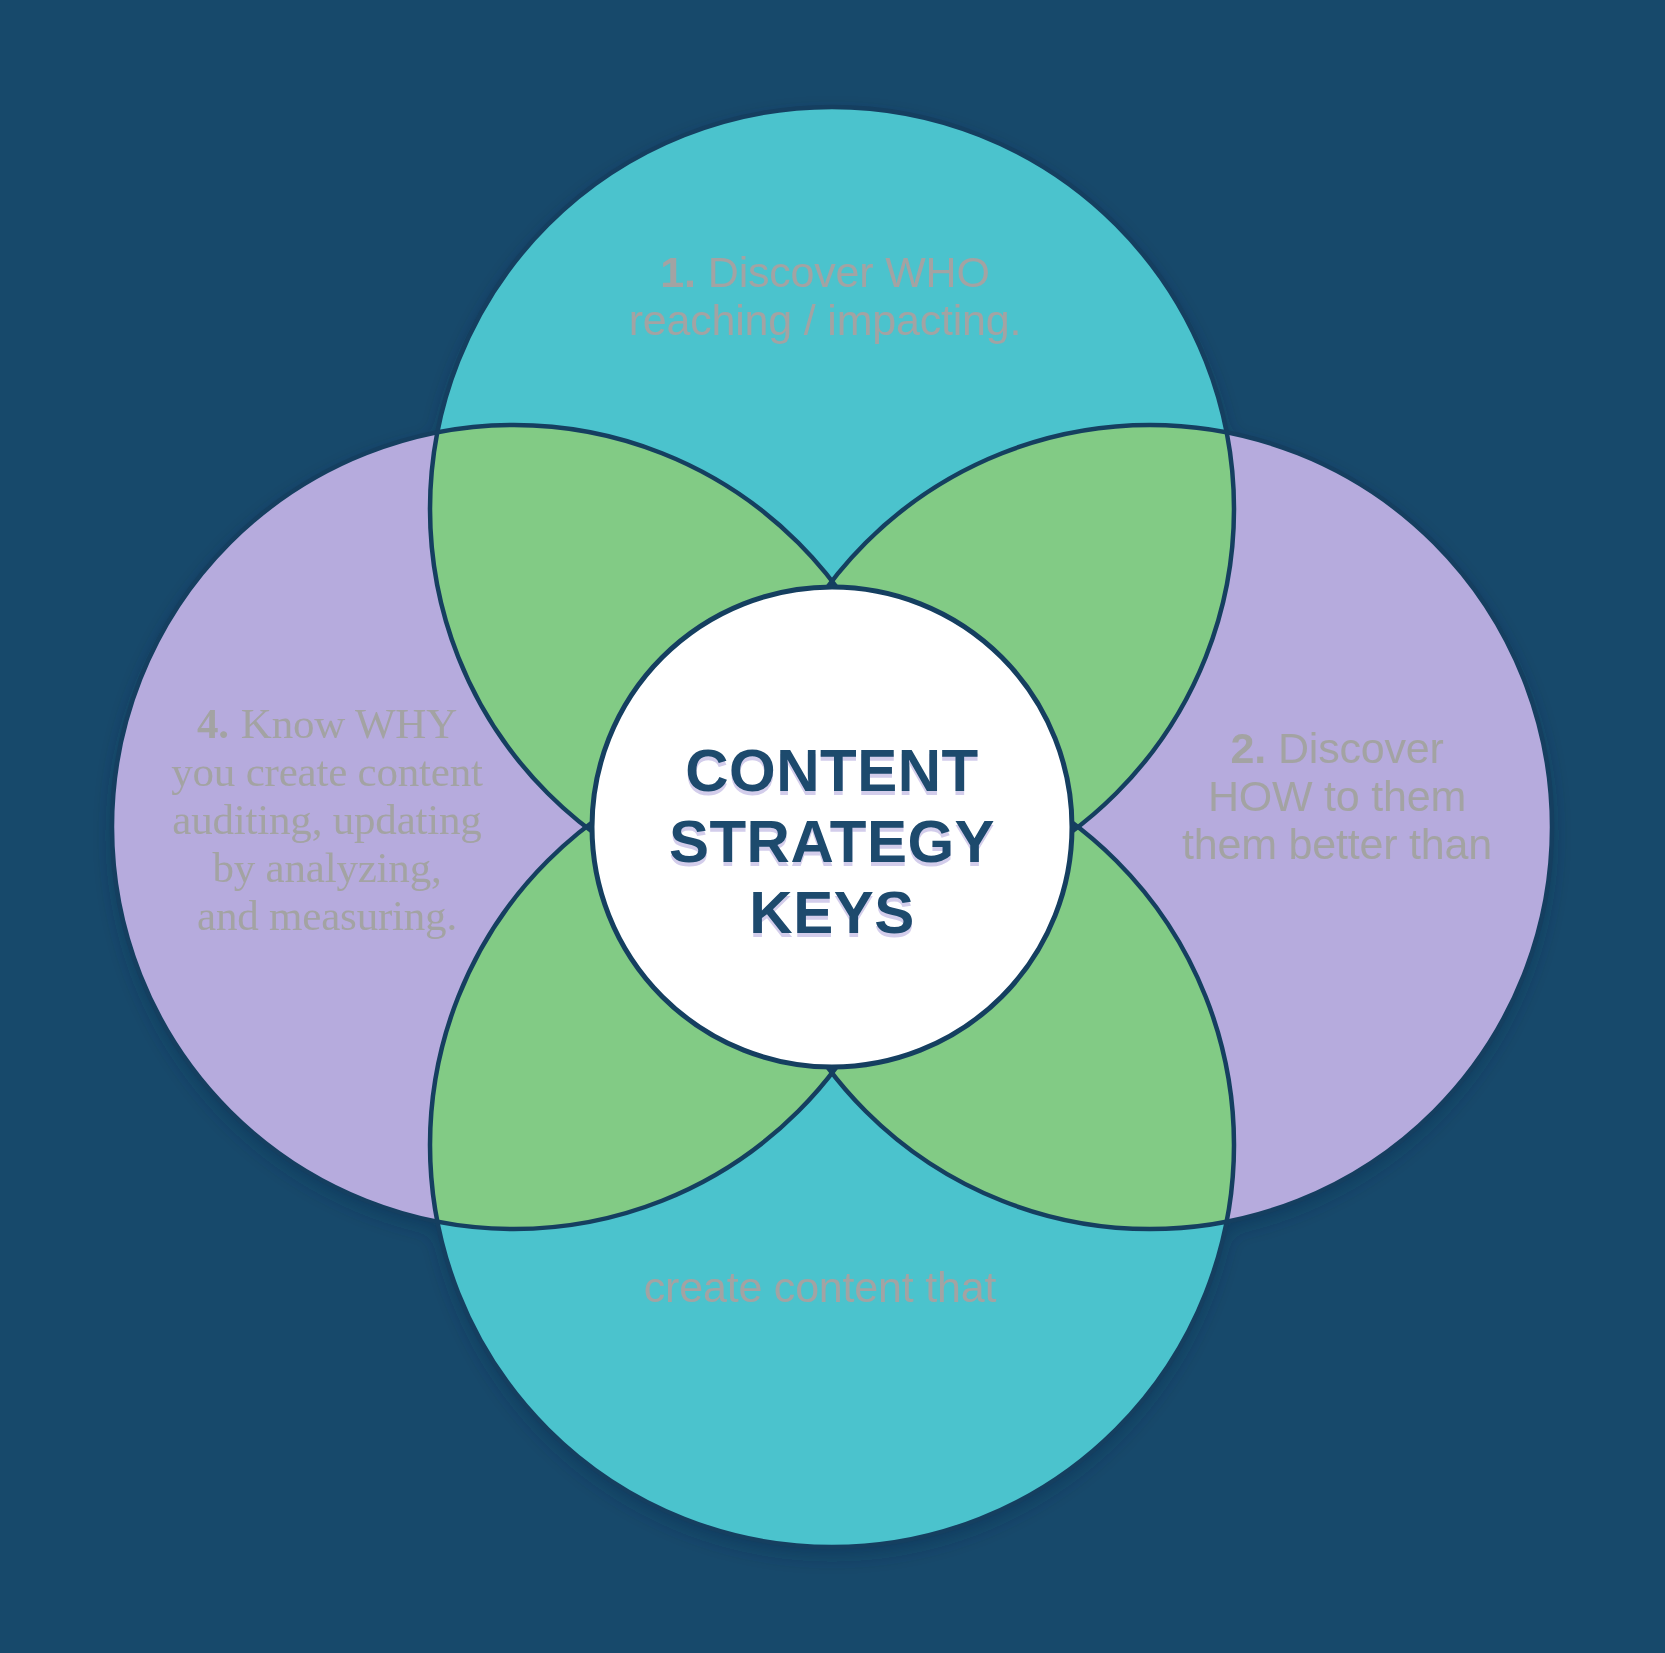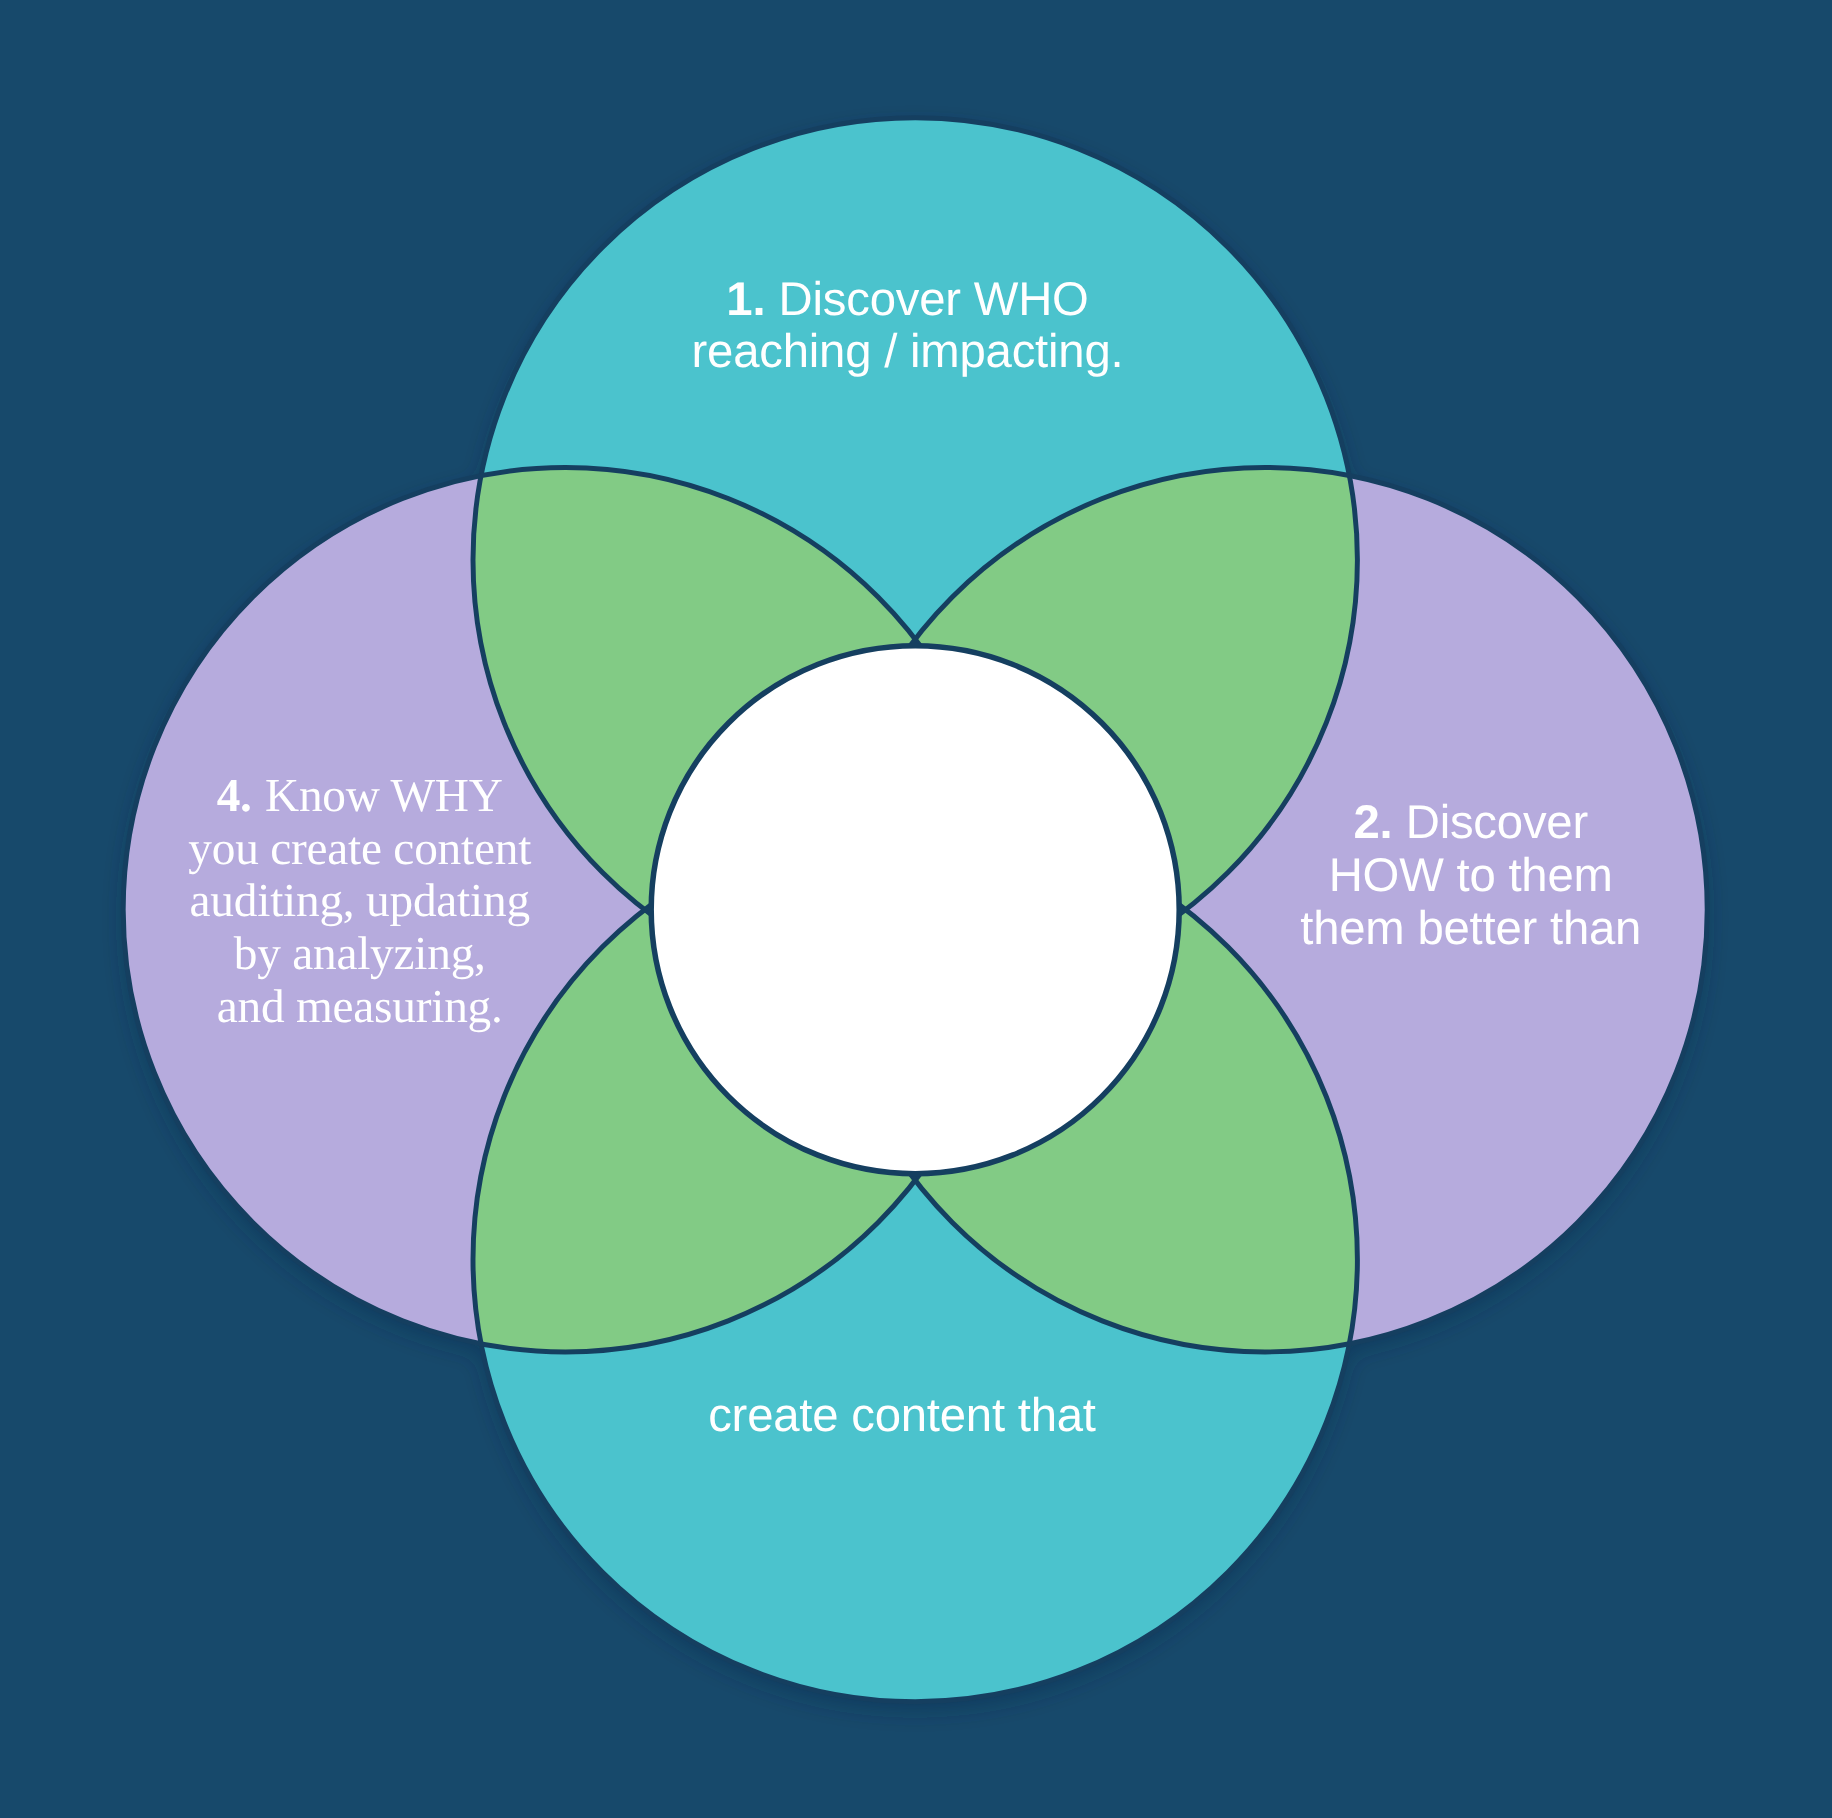--- a/index.html
+++ b/index.html
@@ -20,21 +20,21 @@
     stroke: #153f60;
     stroke-width: 4.5;
   }
   .center-outline {
     stroke: #153f60;
     stroke-width: 5;
   }
 
   .label {
     position: absolute;
-    color: #ffffff;
+    color: #a3a3a3;
     font-size: 43px;
     line-height: 48px;
     text-align: center;
     letter-spacing: -0.2px;
   }
   .label .num {
     font-weight: 700;
     margin-right: 0.28em;
   }
 
@@ -117,14 +117,19 @@
   </div>
 
   <div class="label label-left">
     <div><b class="num">4.</b><span>Know WHY</span></div>
     <div>you create content</div>
     <div>auditing, updating</div>
     <div>by analyzing,</div>
     <div>and measuring.</div>
   </div>
 
+  <div class="center-label label-center">
+    <div>CONTENT</div>
+    <div>STRATEGY</div>
+    <div>KEYS</div>
+  </div>
 
 </div>
 
 </body></html>

